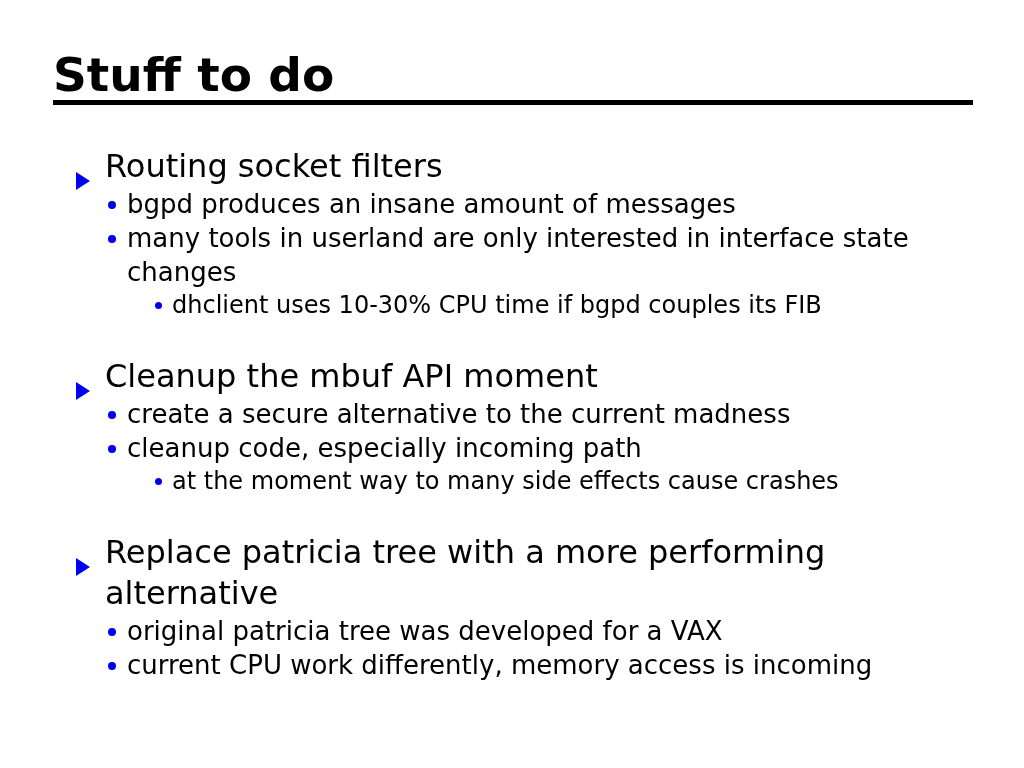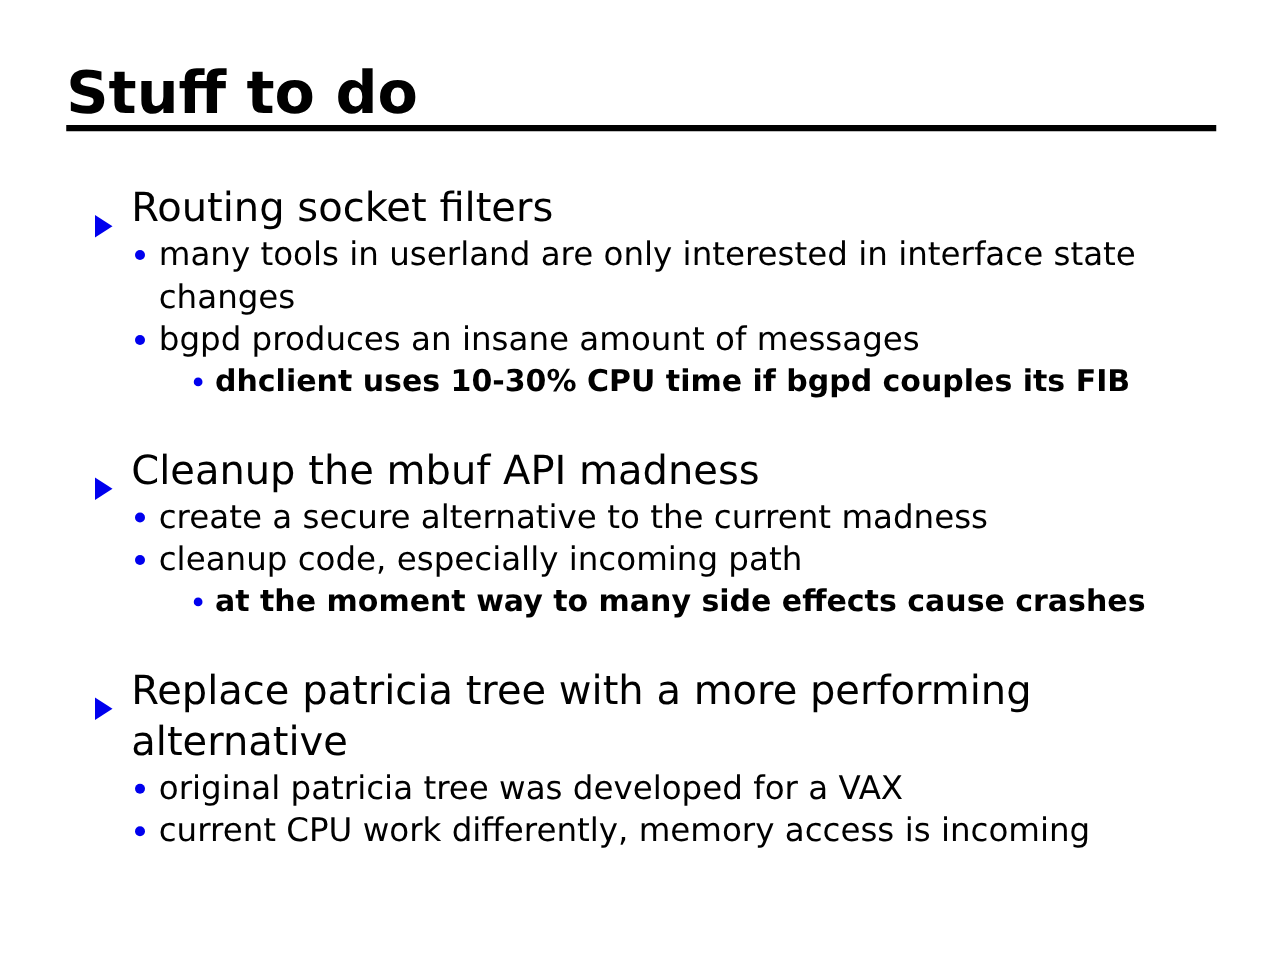--- a/index.html
+++ b/index.html
@@ -113,21 +113,20 @@
     flex: 1 1 auto;
     font-size: 26px;
     line-height: 34px;
     color: #000000;
     max-width: 800px;
   }
 
   
   .lvl3 {
     padding-left: 155px;
-    font-weight: bold;
   }
   .lvl3 .marker {
     flex: 0 0 auto;
     width: 17px;
     color: #0000ee;
     line-height: 33px;
     font-size: 24px;
   }
   .lvl3 .marker .dot {
     display: inline-block;
@@ -161,36 +160,36 @@
   <div class="title-rule"></div>
 
   <div class="body-block">
 
     <div class="bullet-row lvl1">
       <span class="marker"><span class="tri"></span></span>
       <span class="txt">Routing socket filters</span>
     </div>
     <div class="bullet-row lvl2">
       <span class="marker"><span class="dot"></span></span>
+      <span class="txt">bgpd produces an insane amount of messages</span>
+    </div>
+    <div class="bullet-row lvl2">
+      <span class="marker"><span class="dot"></span></span>
       <span class="txt">many tools in userland are only interested in interface state changes</span>
-    </div>
-    <div class="bullet-row lvl2">
-      <span class="marker"><span class="dot"></span></span>
-      <span class="txt">bgpd produces an insane amount of messages</span>
     </div>
     <div class="bullet-row lvl3">
       <span class="marker"><span class="dot"></span></span>
       <span class="txt">dhclient uses 10-30% CPU time if bgpd couples its FIB</span>
     </div>
 
     <div class="spacer-lvl1"></div>
 
     <div class="bullet-row lvl1">
       <span class="marker"><span class="tri"></span></span>
-      <span class="txt">Cleanup the mbuf API madness</span>
+      <span class="txt">Cleanup the mbuf API moment</span>
     </div>
     <div class="bullet-row lvl2">
       <span class="marker"><span class="dot"></span></span>
       <span class="txt">create a secure alternative to the current madness</span>
     </div>
     <div class="bullet-row lvl2">
       <span class="marker"><span class="dot"></span></span>
       <span class="txt">cleanup code, especially incoming path</span>
     </div>
     <div class="bullet-row lvl3">

